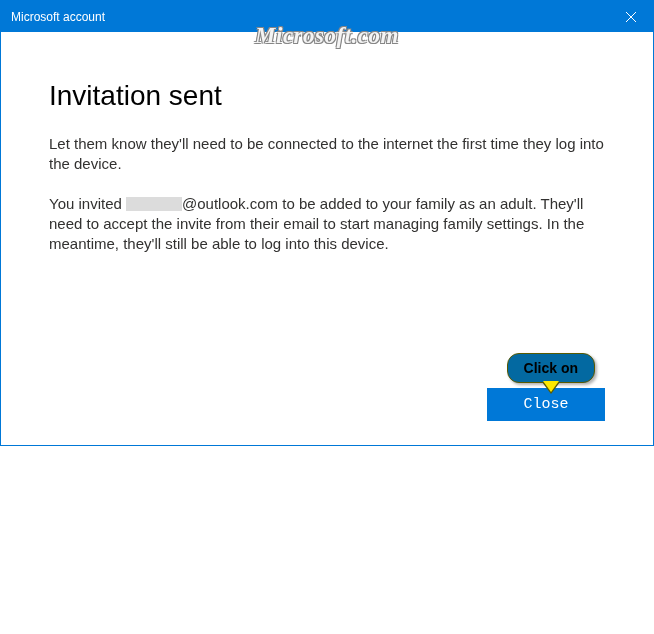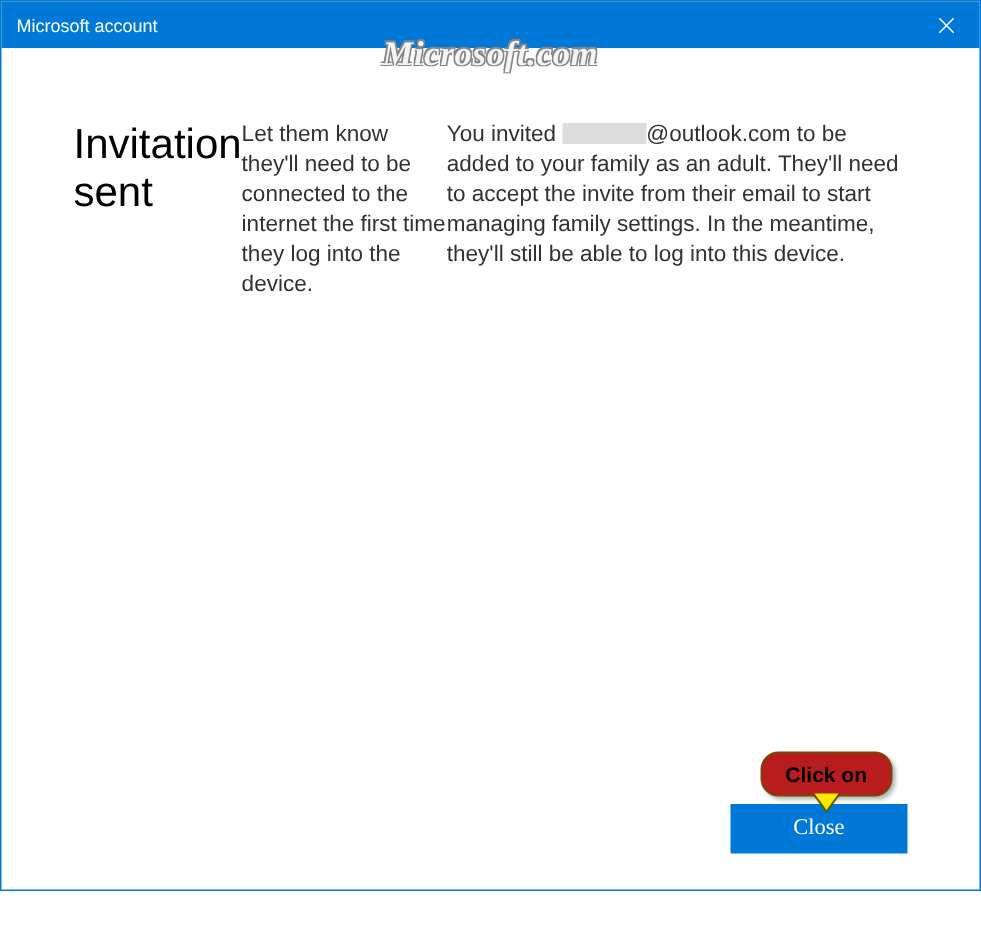--- a/index.html
+++ b/index.html
@@ -10,21 +10,21 @@
     body {
       font-family: "Segoe UI", Tahoma, sans-serif;
       width: 654px;
       height: 634px;
       background: #fff;
       position: relative;
       overflow: hidden;
     }
     .window {
       width: 654px;
-      height: 594px;
+      height: 446px;
       border: 1px solid #0078d7;
       background: #fff;
       display: flex;
       flex-direction: column;
       position: relative;
     }
     .titlebar {
       background: #0078d7;
       height: 31px;
       display: flex;
@@ -47,21 +47,21 @@
       cursor: pointer;
     }
     .titlebar-close svg {
       width: 10px;
       height: 10px;
     }
     .content {
       flex: 1;
       padding: 48px 48px 24px 48px;
       display: flex;
-      flex-direction: row;
+      flex-direction: column;
       position: relative;
     }
     .heading {
       font-size: 28px;
       font-weight: 300;
       color: #000;
       margin-bottom: 22px;
     }
     .body-text {
       font-size: 15px;
@@ -81,21 +81,21 @@
     .footer {
       position: absolute;
       bottom: 24px;
       right: 48px;
     }
     .close-button {
       background: #0078d7;
       color: #fff;
       border: none;
       font-size: 15px;
-      font-family: Liberation Serif, serif;
+      font-family: Liberation Mono, monospace;
       padding: 8px 0;
       width: 118px;
       cursor: pointer;
       text-align: center;
     }
     .watermark {
       position: absolute;
       top: 22px;
       left: 50%;
       transform: translateX(-50%);
@@ -114,21 +114,21 @@
       z-index: 10;
     }
     .callout {
       position: absolute;
       bottom: 62px;
       right: 58px;
       z-index: 20;
       pointer-events: none;
     }
     .callout-bubble {
-      background: #b91c1c;
+      background: #0369a1;
       border: 1px solid #5a5a00;
       border-radius: 12px;
       padding: 6px 16px;
       font-size: 14px;
       font-weight: bold;
       color: #000;
       box-shadow: 2px 2px 3px rgba(0,0,0,0.3);
       position: relative;
     }
     .callout-tail {

